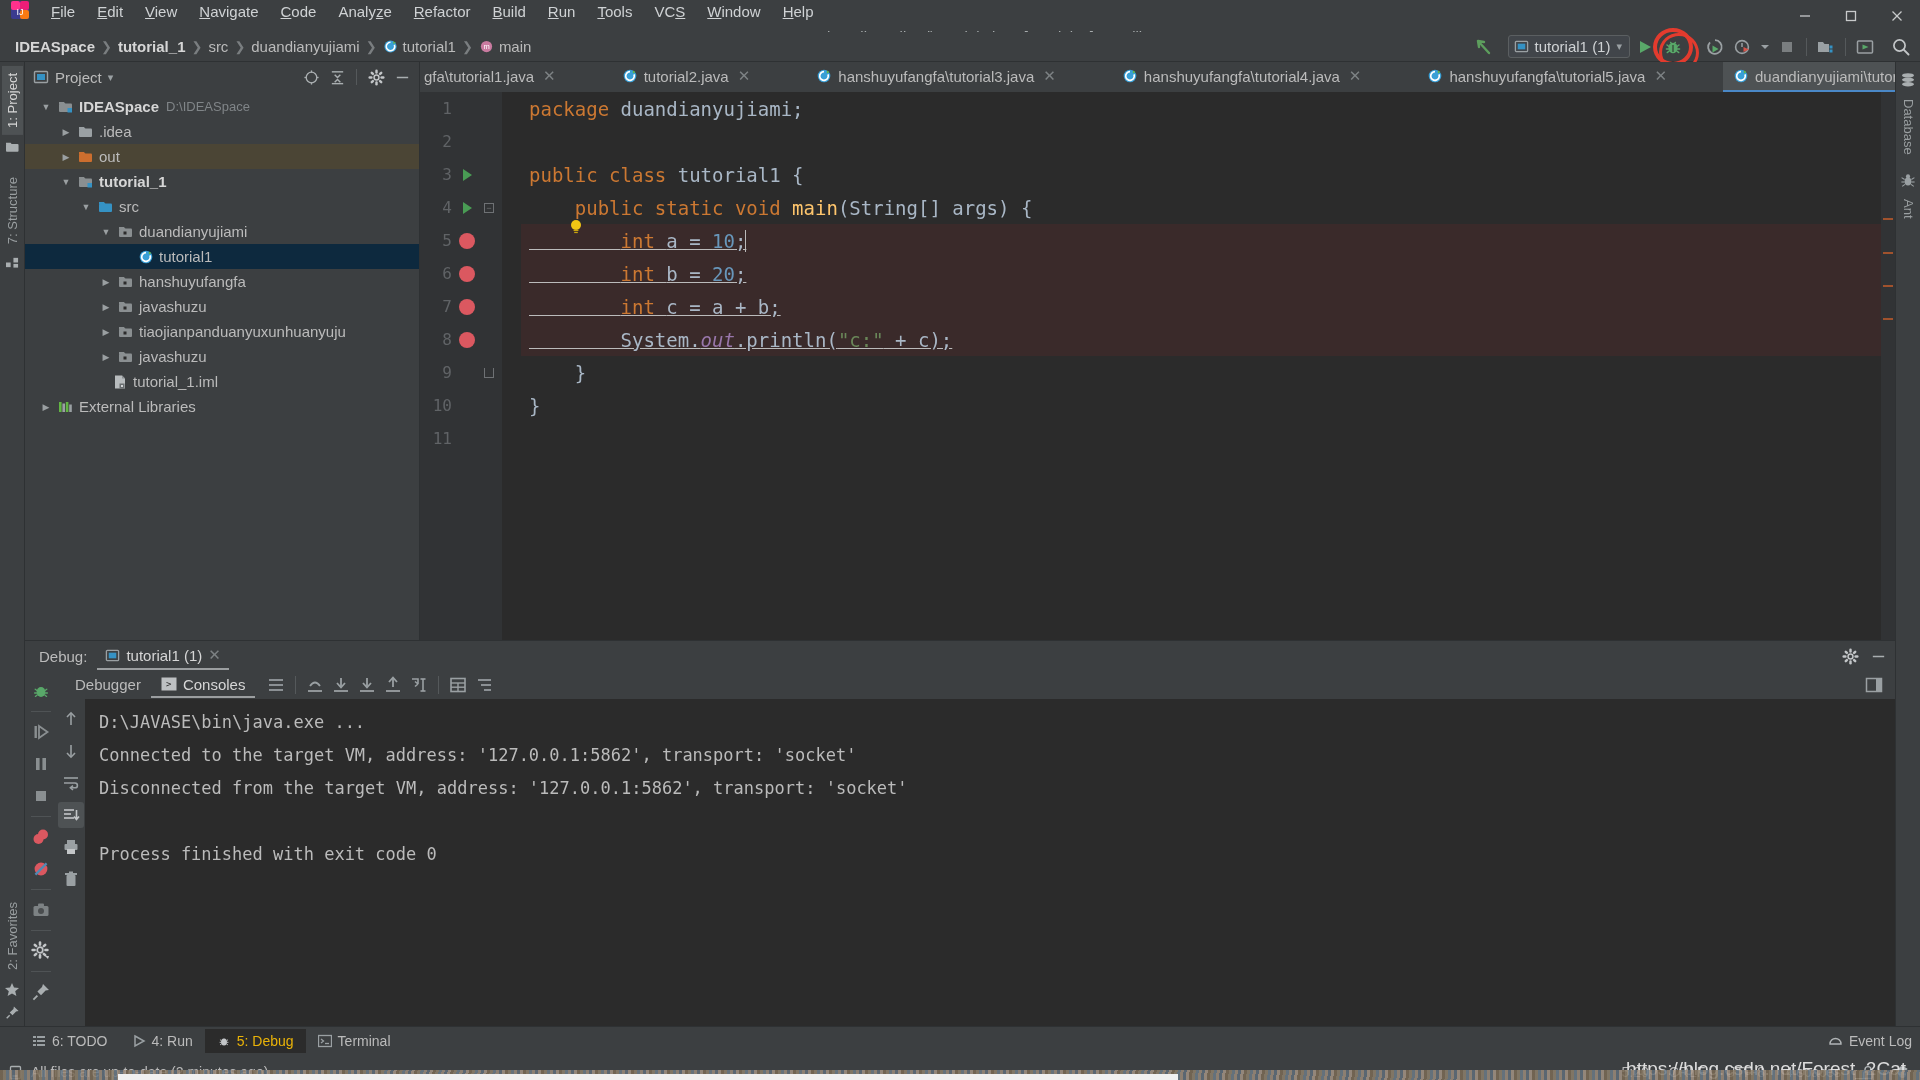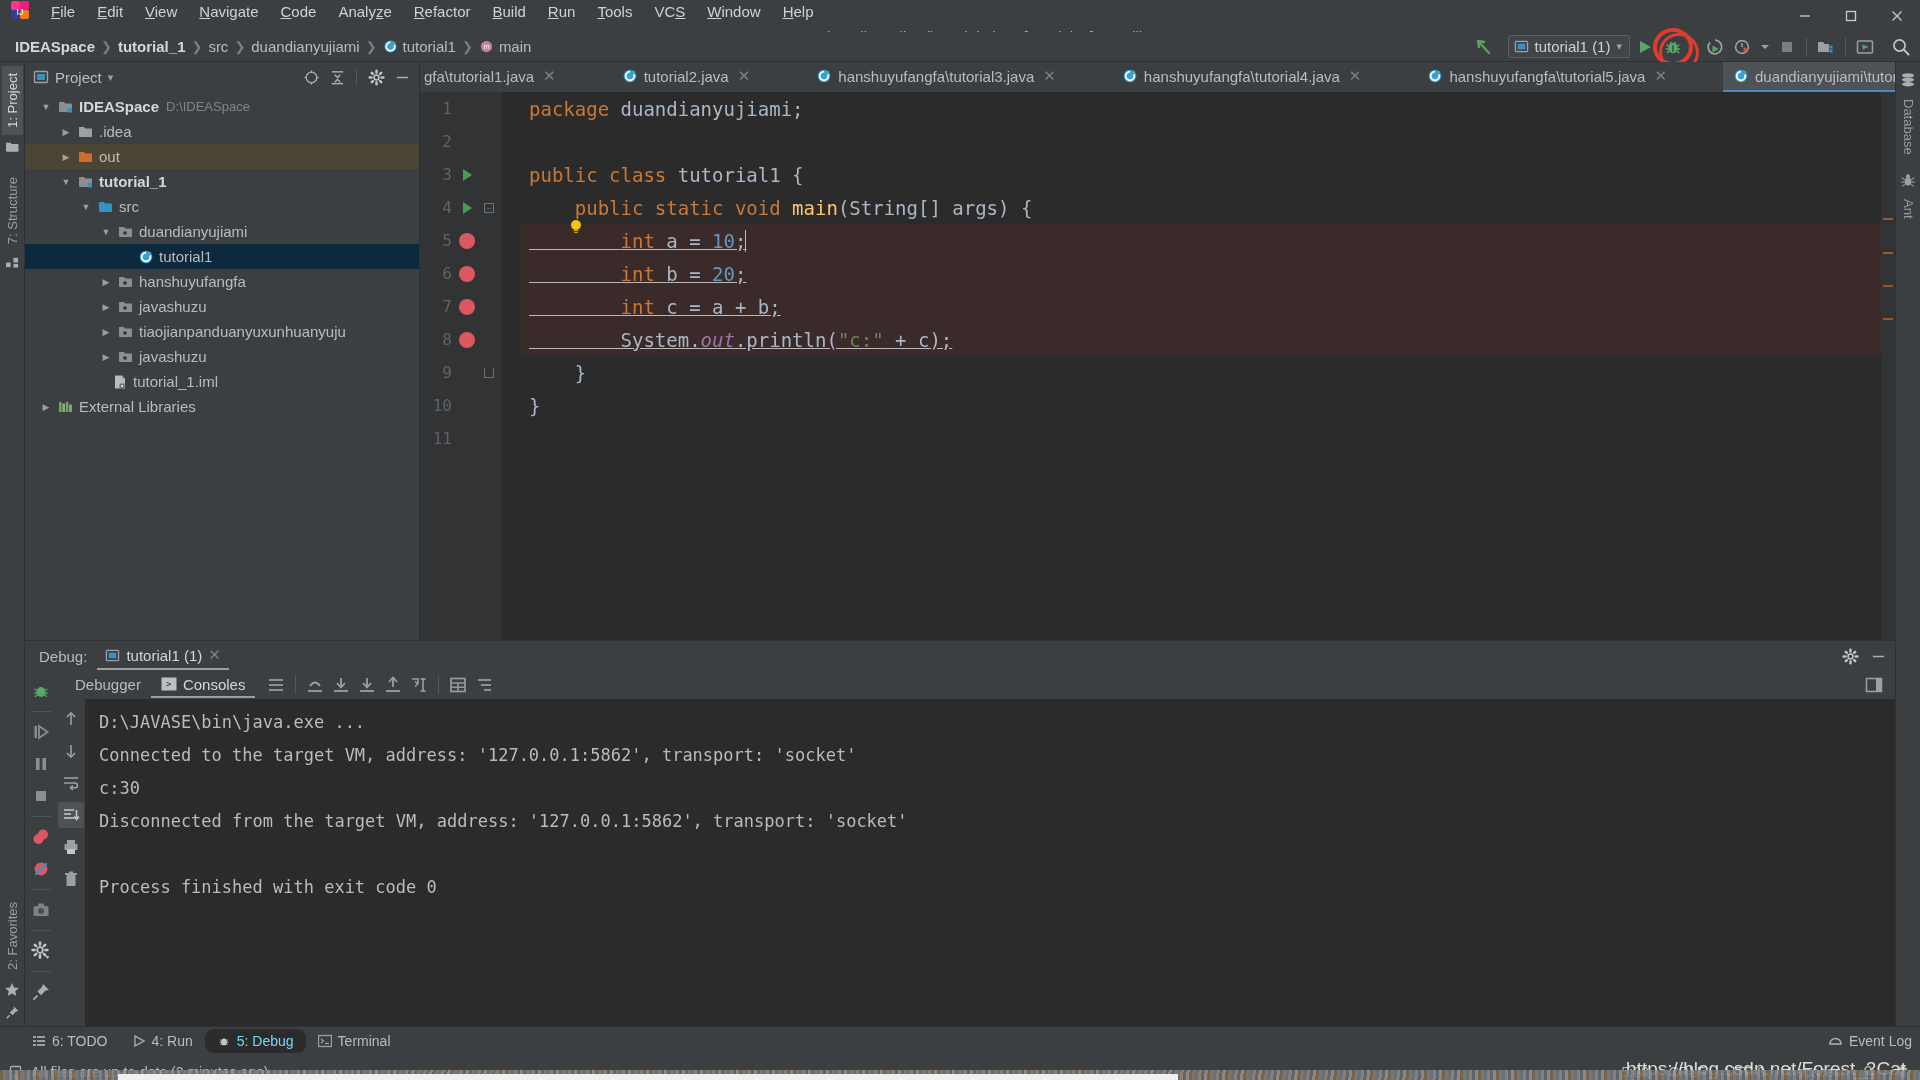--- a/index.html
+++ b/index.html
@@ -109,21 +109,21 @@
   .dt-sep { width:1px; height:18px; background:#55595b; margin:0 6px; }
   .dt-btn { width:26px; height:24px; display:flex; align-items:center; justify-content:center; border-radius:3px; }
   .console-wrap { flex:1; display:flex; min-height:0; }
   .console-strip { width:28px; background:#3c3f41; flex:none; display:flex; flex-direction:column; align-items:center; padding-top:4px; }
   .console { flex:1; background:#2b2b2b; overflow:hidden; padding:6px 0 0 14px; font-family:"DejaVu Sans Mono", monospace; font-size:17px; position:relative; }
   .cnsl-line { height:33px; display:flex; align-items:center; color:#bbbbbb; white-space:pre; }
 
   
   .toolbar-bottom { height:28px; background:#3c3f41; display:flex; align-items:center; padding:0 8px 0 20px; gap:0; flex:none; border-top:1px solid #2e3133; }
   .bb-tab { display:flex; align-items:center; gap:6px; padding:4px 12px; font-size:14px; color:#bbbbbb; }
-  .bb-tab.active { background:#2b2b2b; color:#7dd3fc;border-radius:9px; }
+  .bb-tab.active { background:#2b2b2b; color:#eab308; }
   .bb-right { margin-left:auto; display:flex; align-items:center; gap:6px; font-size:14px; color:#bbbbbb; }
   .statusbar { height:26px; background:#3c3f41; display:flex; align-items:flex-end; padding:0 10px 0 8px; gap:8px; font-size:14px; color:#bbbbbb; flex:none; position:relative; }
   .sb-right { margin-left:auto; display:flex; align-items:center; gap:20px; }
   .watermark { position:absolute; right:14px; bottom:0px; font-size:19px; color:#e9e9e9; opacity:.92; font-family:"Liberation Sans", sans-serif; pointer-events:none; }
   .rainbow { position:absolute; left:0; right:0; bottom:0; height:10px;
     background:repeating-linear-gradient(93deg,#7a6a55 0 3px,#8c7f6b 3px 6px,#6b7a86 6px 9px,#9a8a7a 9px 12px,#5f6d7a 12px 15px,#a39384 15px 18px);
     opacity:.85; }
   .taskbar-hint { position:absolute; left:118px; bottom:0; width:1060px; height:6px; background:#f0f0f0; }
   svg { display:block; }
 </style>
@@ -959,21 +959,20 @@
                   <svg width="18" height="18" viewBox="0 0 18 18">
                       <rect x="4.5" y="5" width="9" height="11" rx="1" fill="#9aa0a3"></rect>
                       <rect x="3" y="3" width="12" height="2" fill="#9aa0a3"></rect>
                       <rect x="7" y="1.5" width="4" height="2" fill="#9aa0a3"></rect>
                     </svg>
                 </div>
               </div>
               <div class="console">
                 <div class="cnsl-line"><span class="dim">D:\JAVASE\bin\java.exe ...</span></div>
                 <div class="cnsl-line">Connected to the target VM, address: '127.0.0.1:5862', transport: 'socket'</div>
-                <div class="cnsl-line">c:30</div>
                 <div class="cnsl-line">Disconnected from the target VM, address: '127.0.0.1:5862', transport: 'socket'</div>
                 <div class="cnsl-line"></div>
                 <div class="cnsl-line">Process finished with exit code 0</div>
               </div>
             </div>
           </div>
         </div>
       </div>
     </div>
 

